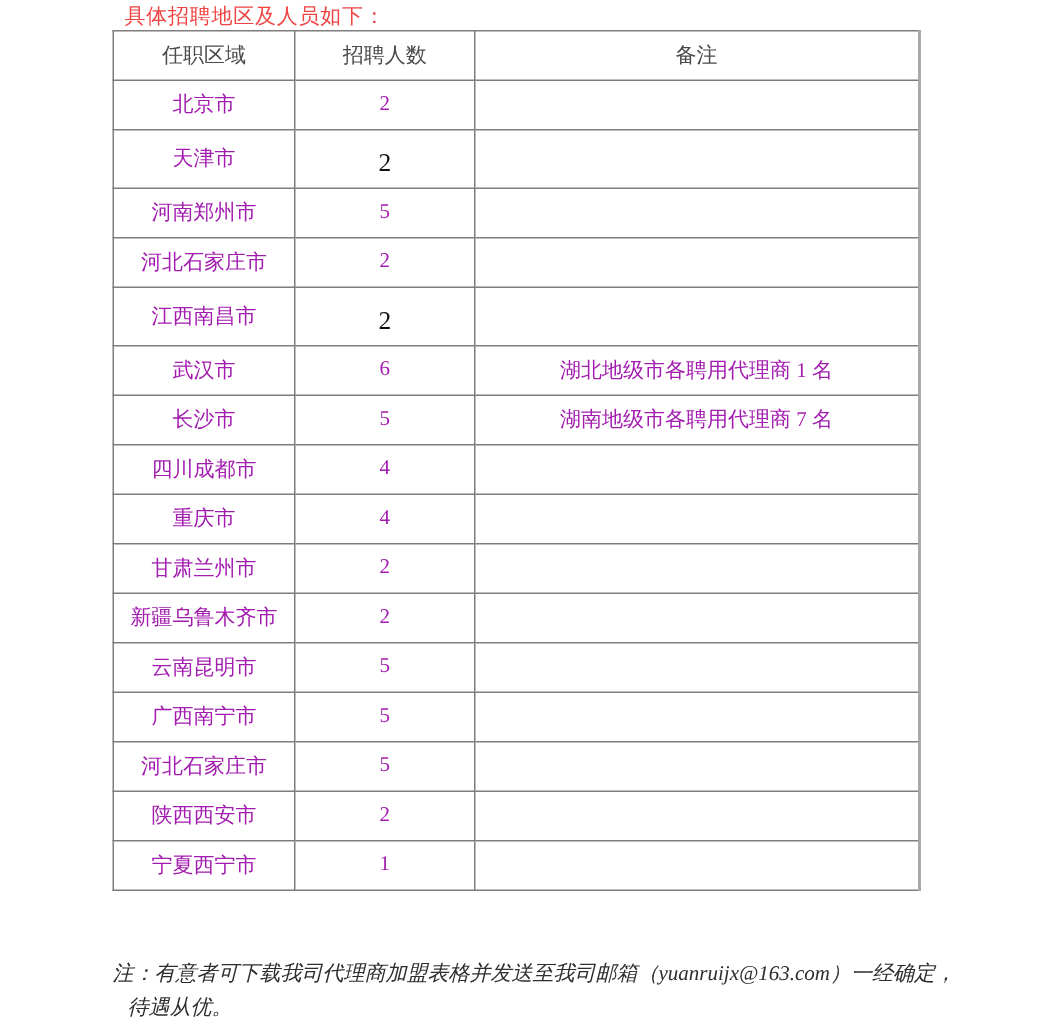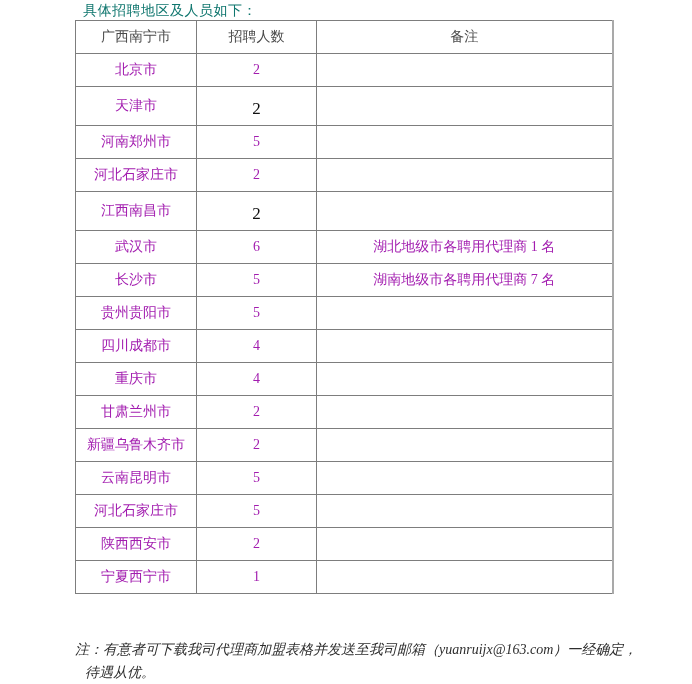--- a/index.html
+++ b/index.html
@@ -17,21 +17,21 @@
     overflow: hidden;
   }
   .intro {
     position: absolute;
     left: 83px;
     top: 2px;
     margin: 0;
     font-size: 14px;
     letter-spacing: 0.5px;
     white-space: nowrap;
-    color: #0f766e;
+    color: #ef4444;
     text-align: right;
   }
   table.recruitment-table {
     position: absolute;
     left: 75px;
     top: 20px;
     width: 537px;
     border-collapse: collapse;
     table-layout: fixed;
     border: 1px solid #7d7d7d;
@@ -91,21 +91,21 @@
   <p class="intro">具体招聘地区及人员如下：</p>
 
   <table class="recruitment-table">
     <colgroup>
       <col class="c-region">
       <col class="c-count">
       <col class="c-remark">
     </colgroup>
     <thead>
       <tr>
-        <th>广西南宁市</th>
+        <th>任职区域</th>
         <th>招聘人数</th>
         <th>备注</th>
       </tr>
     </thead>
     <tbody>
         <tr>
           <td>北京市</td>
           <td>2</td>
           <td></td>
         </tr>
@@ -133,25 +133,20 @@
           <td>武汉市</td>
           <td>6</td>
           <td>湖北地级市各聘用代理商 1 名</td>
         </tr>
         <tr>
           <td>长沙市</td>
           <td>5</td>
           <td>湖南地级市各聘用代理商 7 名</td>
         </tr>
         <tr>
-          <td>贵州贵阳市</td>
-          <td>5</td>
-          <td></td>
-        </tr>
-        <tr>
           <td>四川成都市</td>
           <td>4</td>
           <td></td>
         </tr>
         <tr>
           <td>重庆市</td>
           <td>4</td>
           <td></td>
         </tr>
         <tr>
@@ -159,20 +154,25 @@
           <td>2</td>
           <td></td>
         </tr>
         <tr>
           <td>新疆乌鲁木齐市</td>
           <td>2</td>
           <td></td>
         </tr>
         <tr>
           <td>云南昆明市</td>
+          <td>5</td>
+          <td></td>
+        </tr>
+        <tr>
+          <td>广西南宁市</td>
           <td>5</td>
           <td></td>
         </tr>
         <tr>
           <td>河北石家庄市</td>
           <td>5</td>
           <td></td>
         </tr>
         <tr>
           <td>陕西西安市</td>

